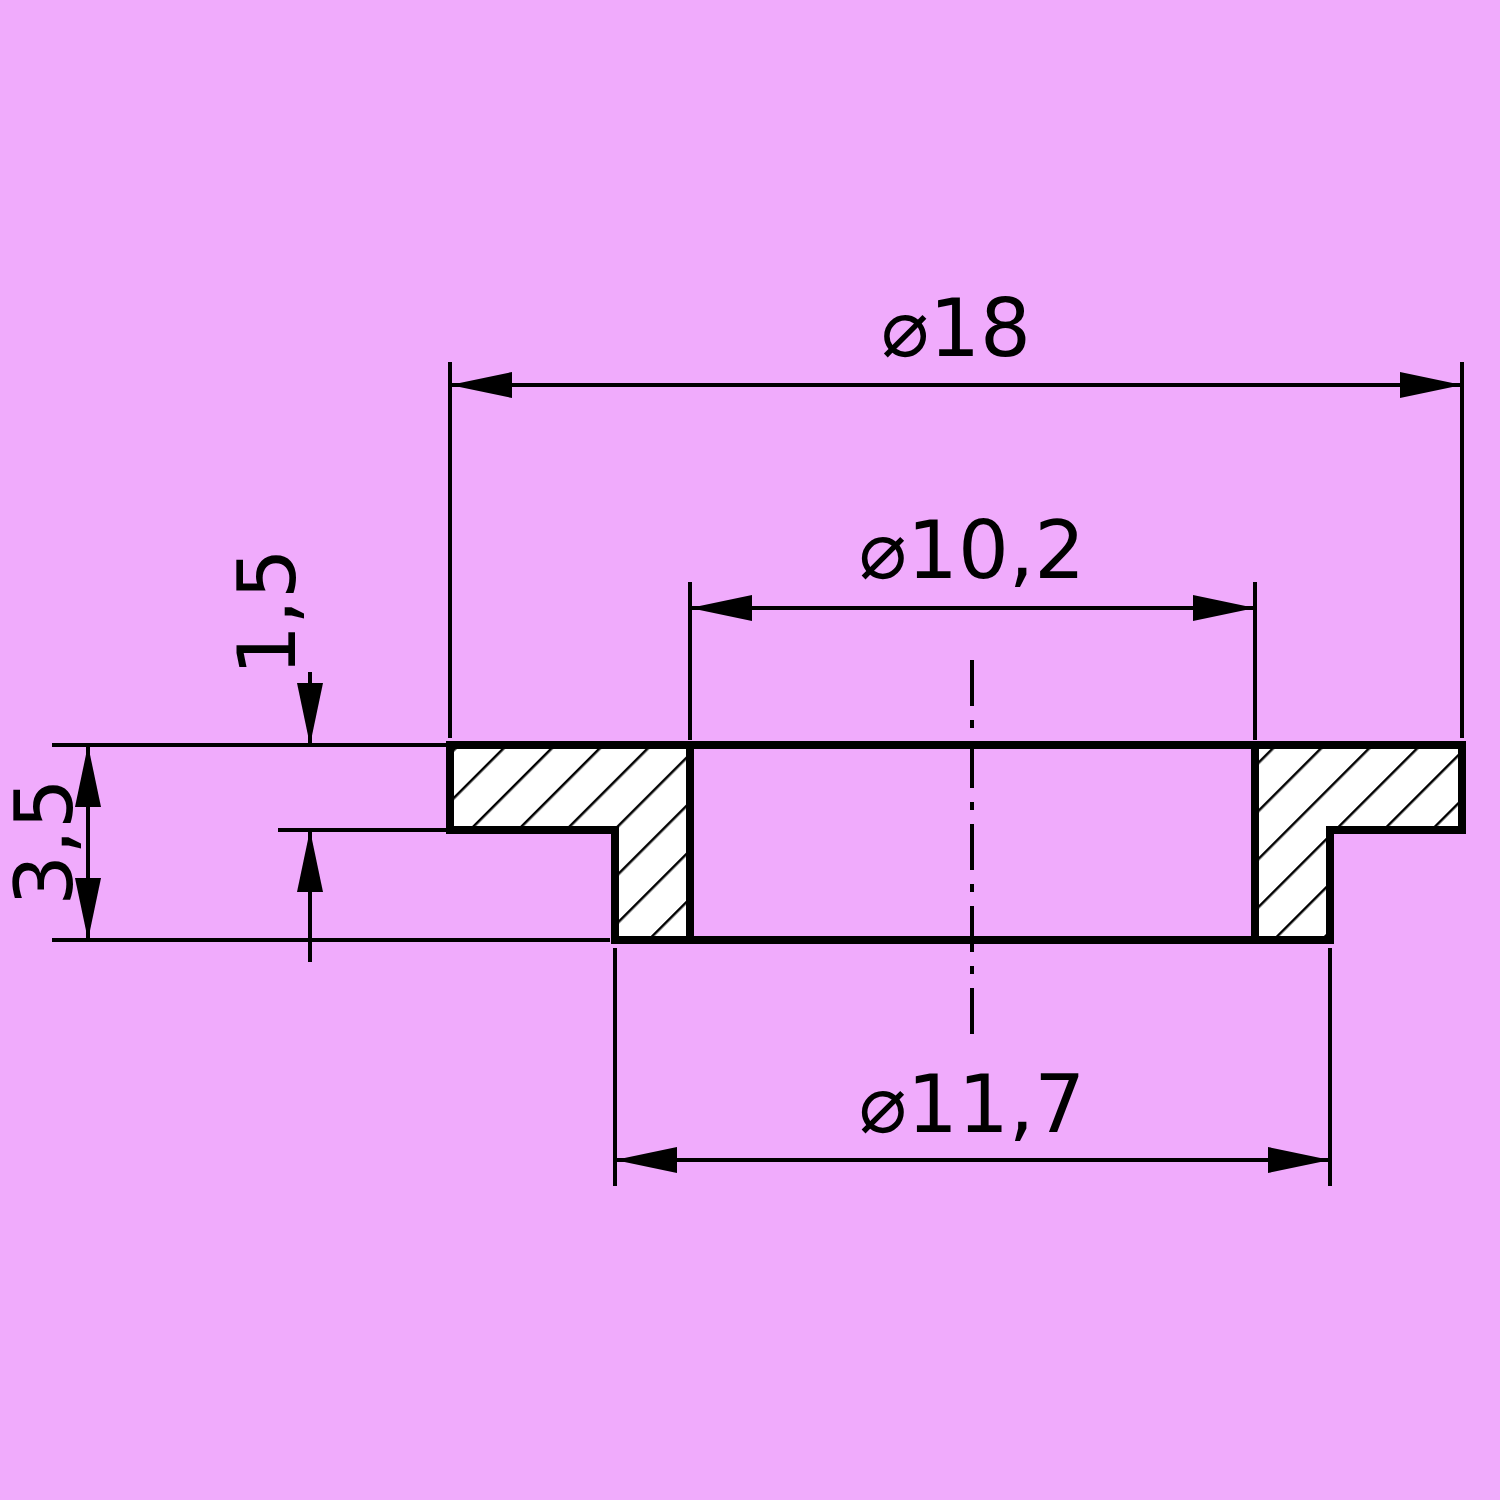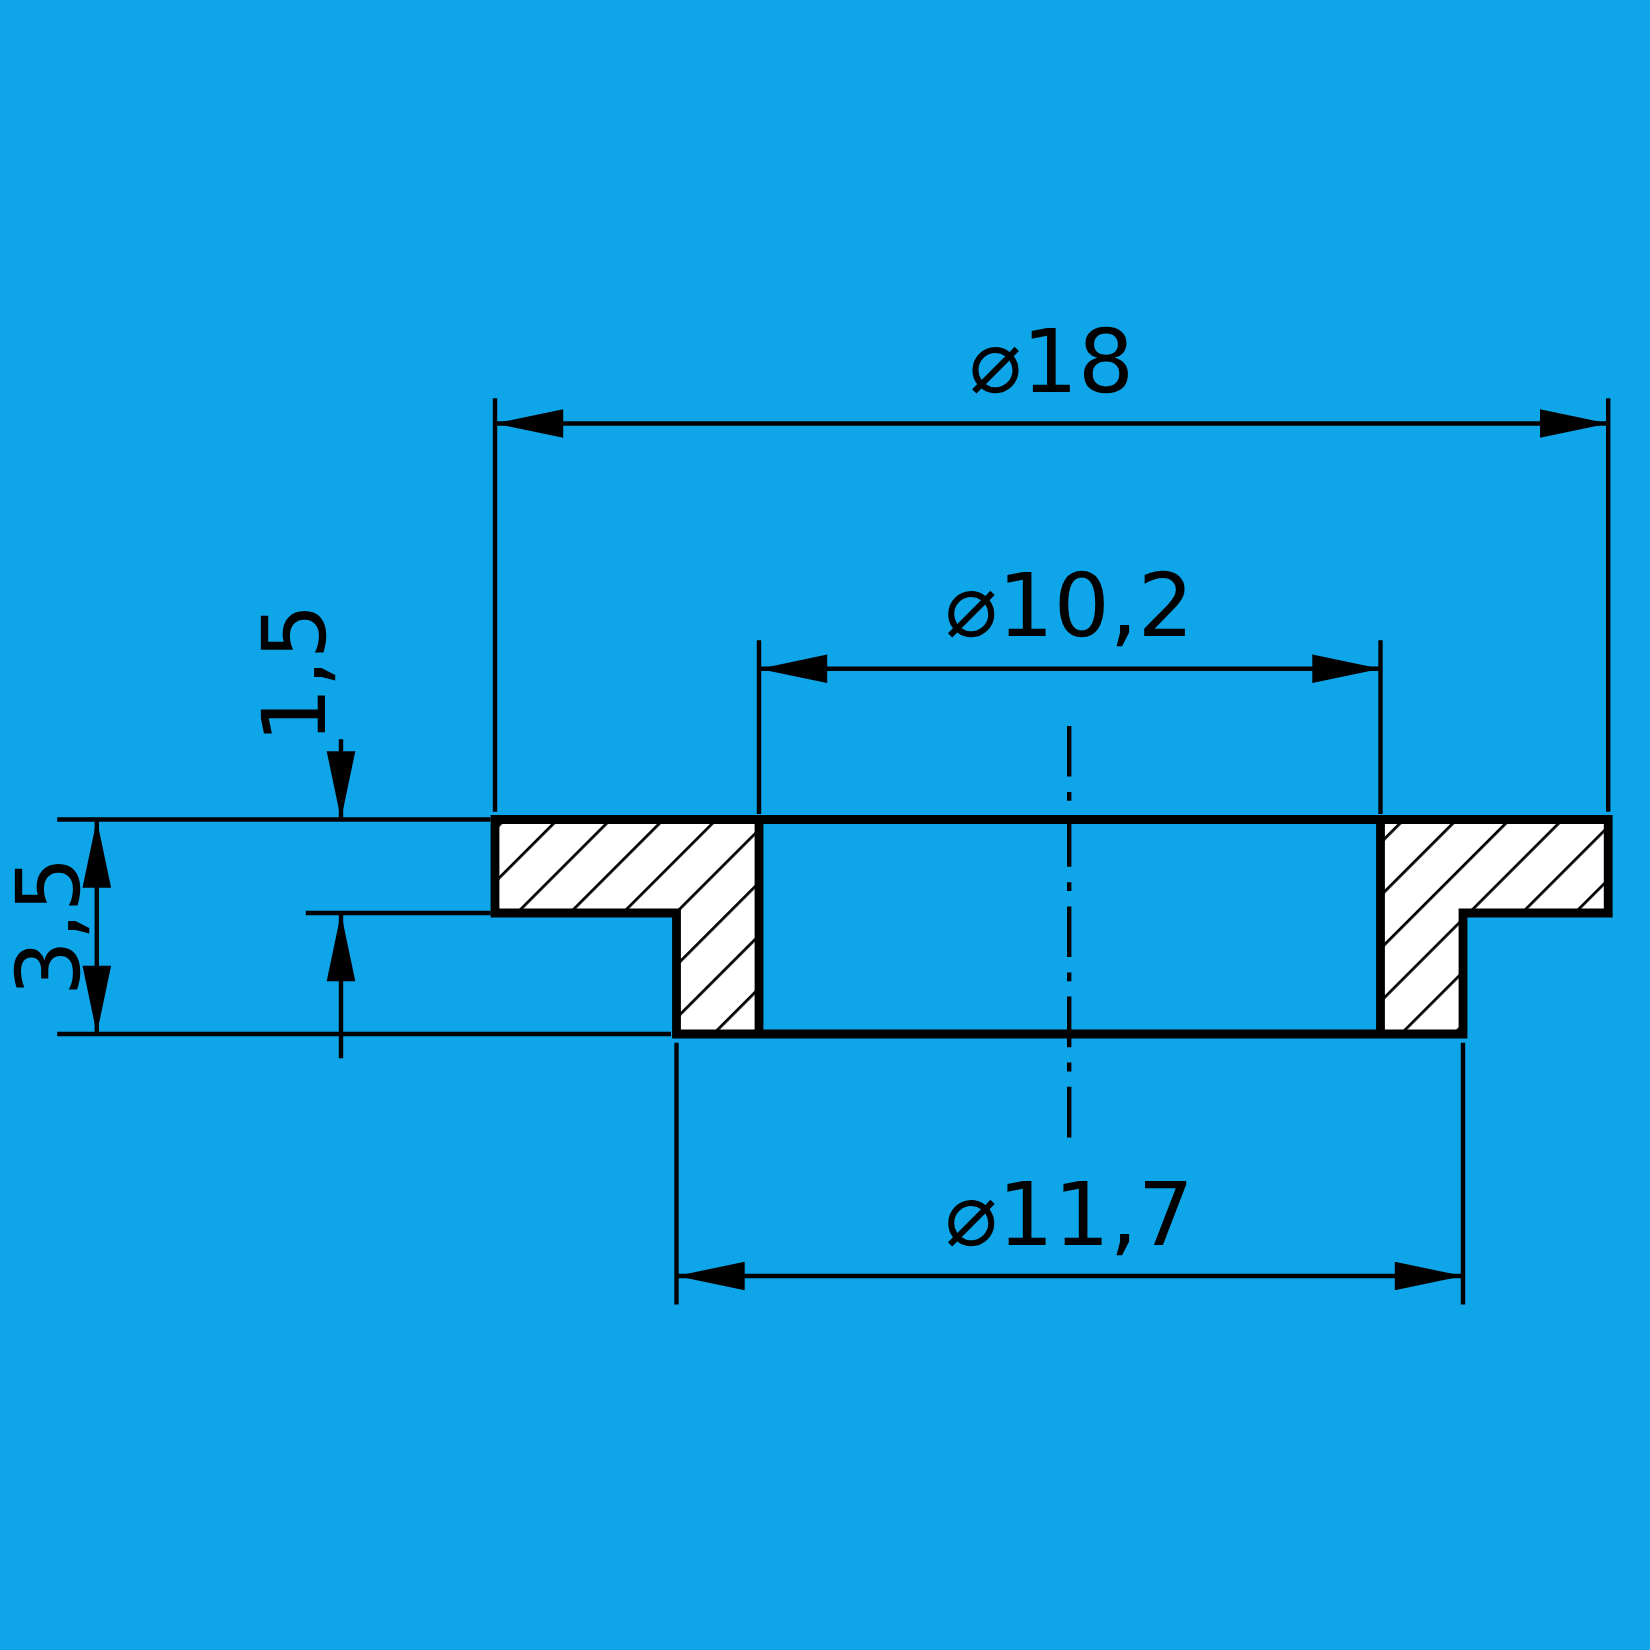--- a/index.html
+++ b/index.html
@@ -7,21 +7,21 @@
     padding: 0;
     background: #ffffff;
     width: 1500px;
     height: 1500px;
     font-family: "DejaVu Sans", sans-serif;
   }
   #stage {
     width: 1500px;
     height: 1500px;
     position: relative;
-    background: #0ea5e9;
+    background: #f0abfc;
   }
   svg { display: block; }
   .outline   { stroke: #000000; stroke-width: 8; fill: none; stroke-linejoin: miter; }
   .thin      { stroke: #000000; stroke-width: 4; fill: none; }
   .arrow     { fill: #000000; stroke: none; }
   .centerln  { stroke: #000000; stroke-width: 4; fill: none; stroke-dasharray: 46 14 8 14; }
   .dimtext   { font-family: "DejaVu Sans", sans-serif; font-size: 80px; fill: #000000; }
 </style>
 </head>
 <body>

